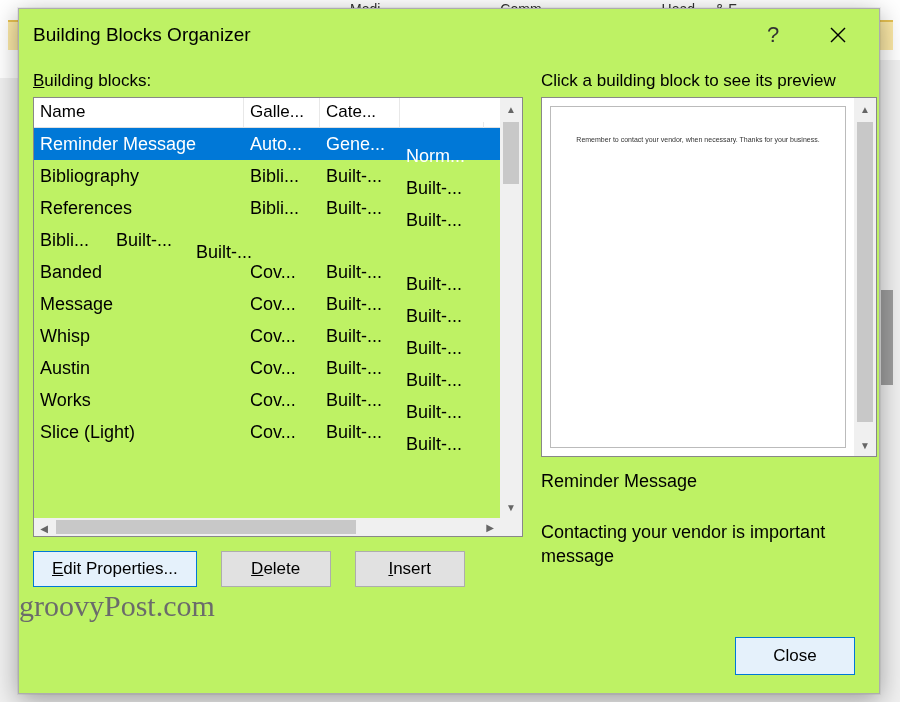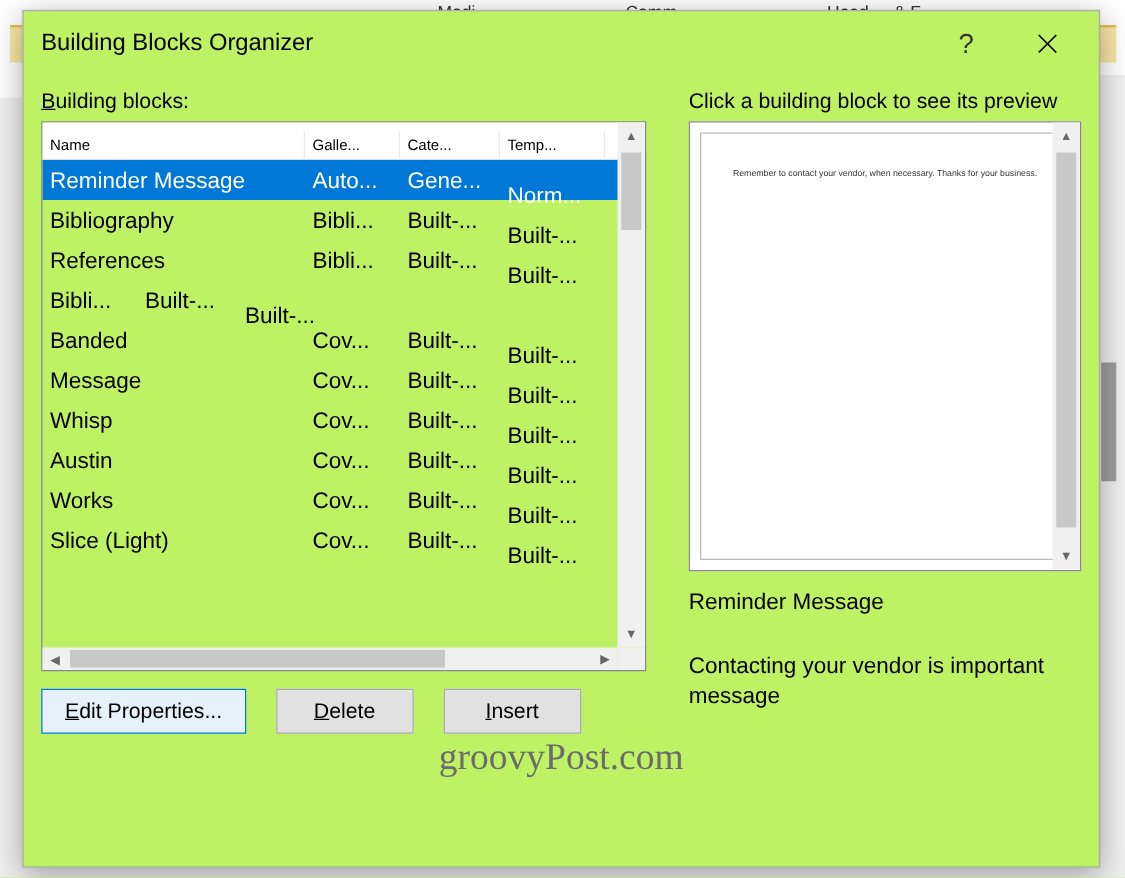--- a/index.html
+++ b/index.html
@@ -71,22 +71,22 @@
     .titlebar .title-text { flex: 1; }
     .title-btn {
       width: 60px; height: 48px;
       display:flex; align-items:center; justify-content:center;
       font-size: 22px;
       color:#333;
     }
     .title-btn.close { width: 70px; font-size: 18px;}
     .body {
       display: flex;
-      padding: 10px 14px 0 14px;
-      gap: 34px;
+      padding: 10px 2px 0 14px;
+      gap: 18px;
       height: 528px;
     }
     .left-pane {
       width: 490px;
       display:flex; flex-direction:column;
     }
     .pane-label {
       font-size: 17px;
       margin-bottom: 6px;
       color:#000;
@@ -97,22 +97,21 @@
       height: 440px;
       display: flex;
       flex-direction: column;
       position: relative;
     }
     .list-header {
       display: flex;
       height: 30px;
       border-bottom: 1px solid #e0e0e0;
       background: #fff;
-      font-size: 12px;
-      align-items: flex-end;
+      font-size: 17px;
     }
     .list-header .col {
       padding: 4px 6px;
       border-right: 1px solid #e8e8e8;
       white-space: nowrap; overflow:hidden; text-overflow:ellipsis;
     }
     .col.name { width: 210px; }
     .col.gallery { width: 76px; }
     .col.category { width: 80px; }
     .col.template { width: 84px; margin-top: 24px; }
@@ -206,21 +205,21 @@
     }
     .preview-desc {
       font-size:18px;
       margin-top: 28px;
       line-height:1.35;
     }
     .watermark {
       position:absolute;
       left: 0; right:0;
       bottom: 70px;
-      text-align:center;
+      text-align:left;
       font-family: Georgia, 'Times New Roman', serif;
       font-size: 30px;
       color:#6b6b6b;
       pointer-events:none;
     }
     .footer {
       position:absolute;
       right: 24px;
       bottom: 18px;
     }
@@ -381,13 +380,16 @@
           <div class="arrow bottom">▼</div>
         </div>
       </div>
       <div class="preview-title">Reminder Message</div>
       <div class="preview-desc">Contacting your vendor is important message</div>
     </div>
   </div>
 
   <div class="watermark">groovyPost.com</div>
 
+  <div class="footer">
+    <button class="btn close-btn">Close</button>
+  </div>
 </div>
 
 </body></html>

